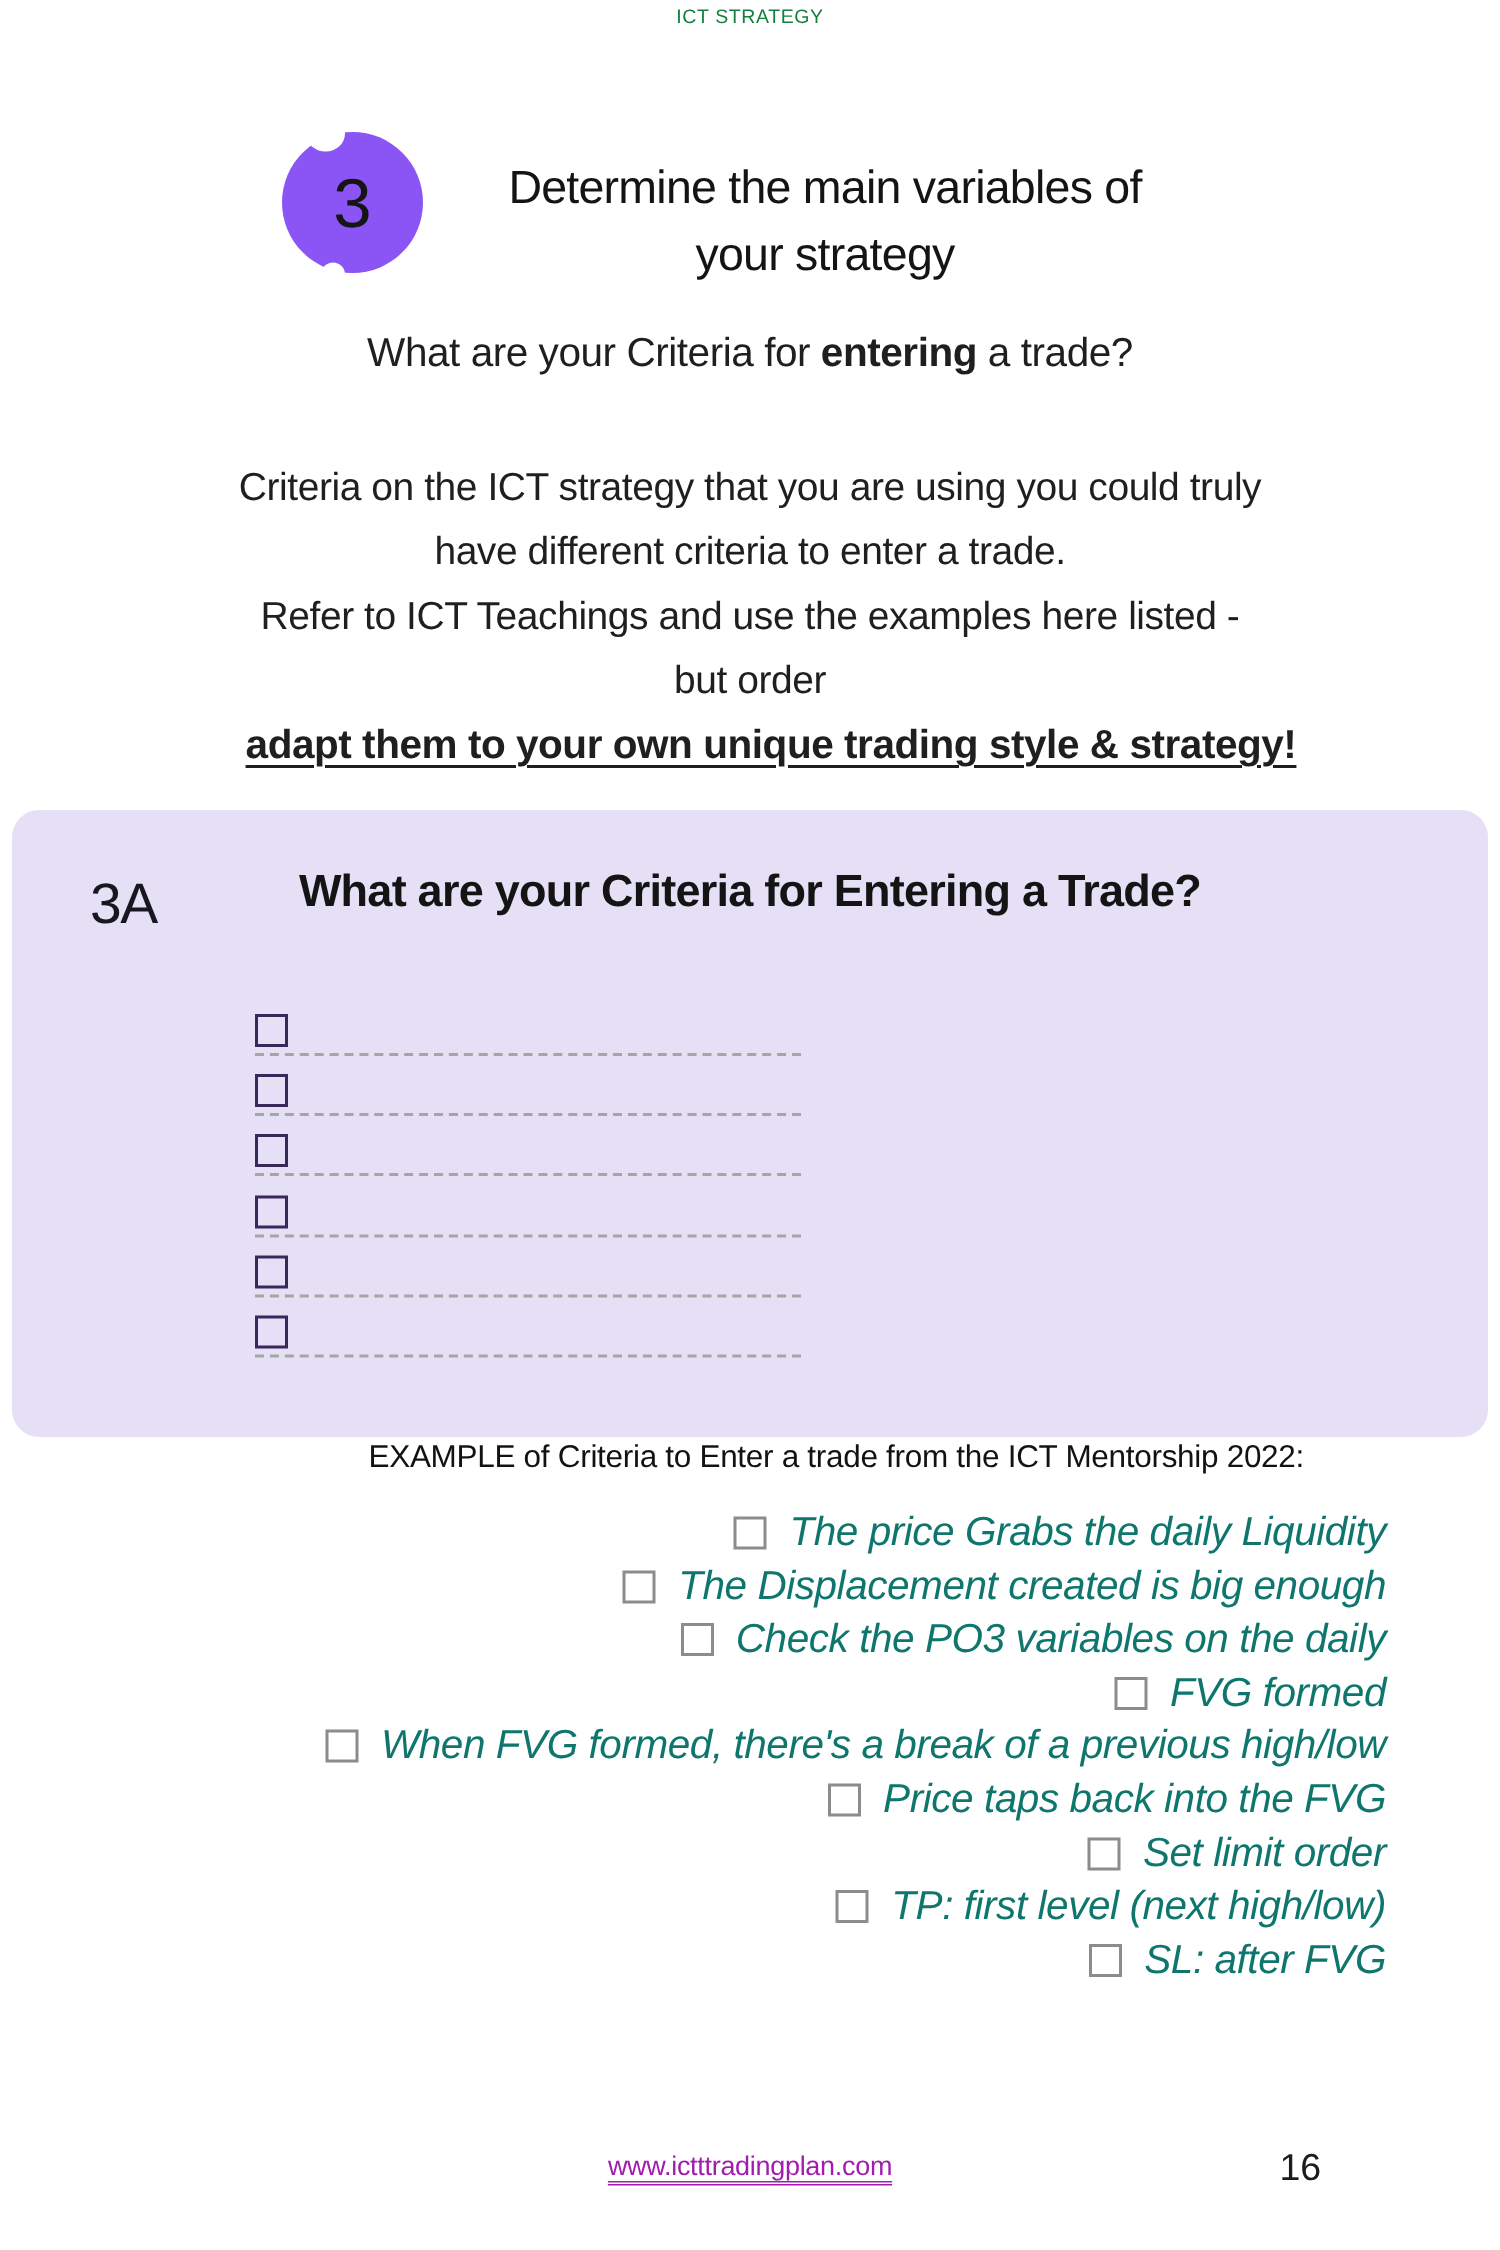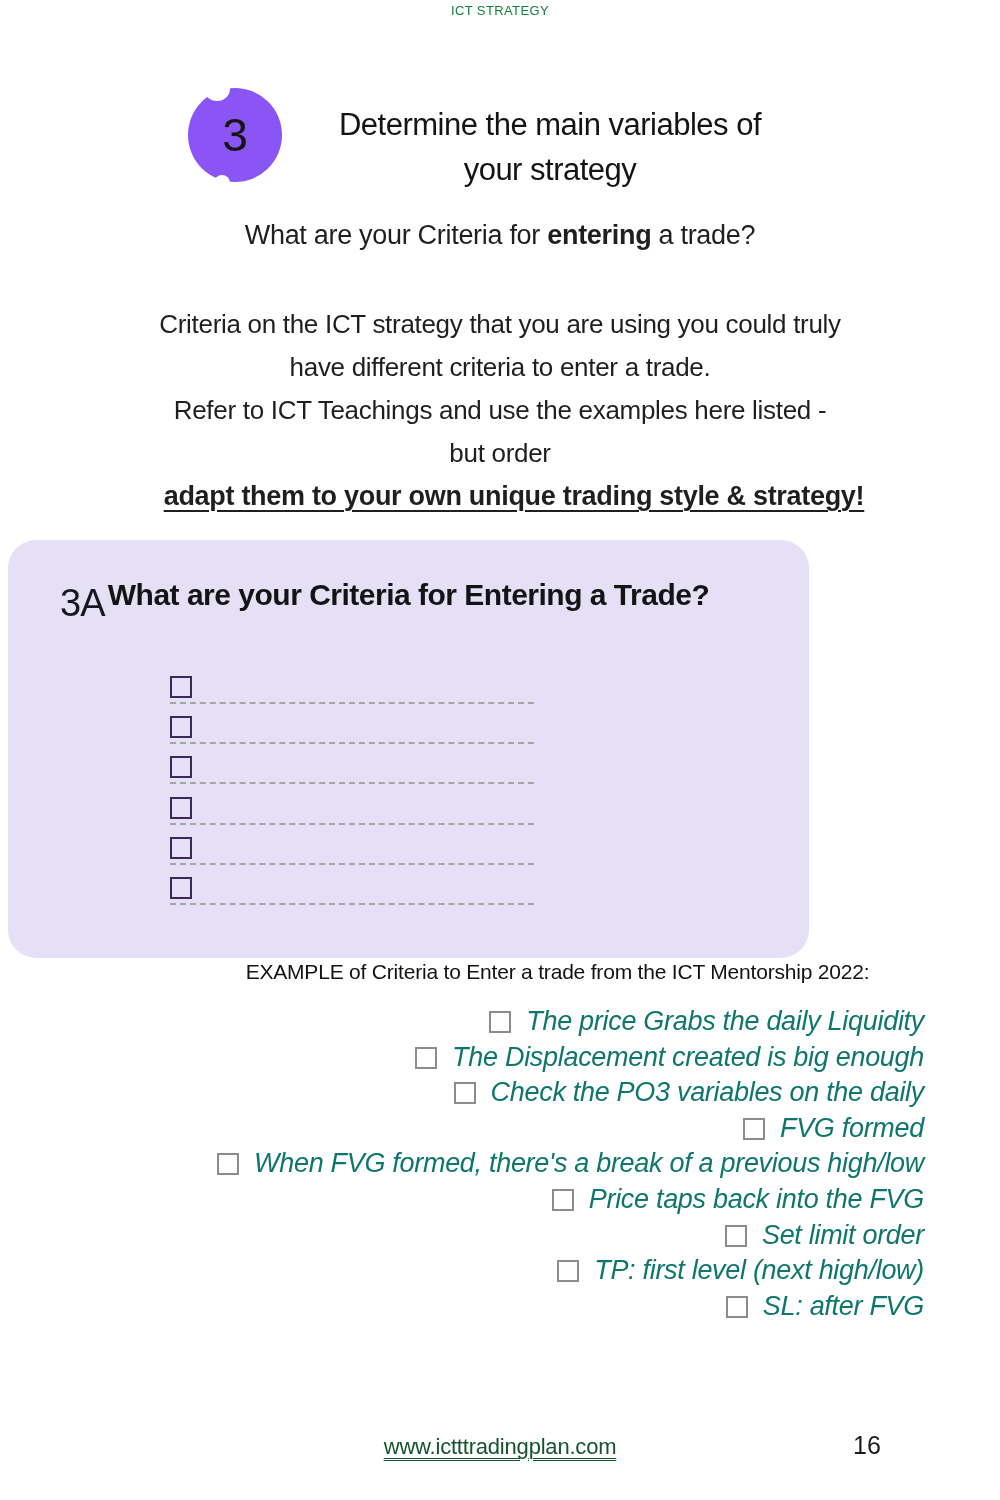--- a/index.html
+++ b/index.html
@@ -64,22 +64,22 @@
   }
   .intro-emphasis {
     font-size: 27px; font-weight: 700;
     text-decoration: underline; text-decoration-thickness: 2px;
     text-underline-offset: 5px; letter-spacing: -0.3px; padding-left: 28px;
   }
 
   
   .panel {
     position: absolute; left: 8px; top: 540px;
-    width: 801px; height: 418px;
-    background: #e6e0f6; border-radius: 28px;
+    width: 984px; height: 418px;
+    background: #e6e0f6; border-radius: 18px;
   }
   .panel-label {
     position: absolute; left: 52px; top: 42px;
     font-size: 38px; font-weight: 400; letter-spacing: -1px; color: #17171f;
   }
   .panel-title {
     position: absolute; left: 0; top: 38px; width: 100%;
     text-align: center; font-size: 30px; font-weight: 700;
     letter-spacing: -0.5px; color: #141414;
   }
@@ -112,21 +112,21 @@
   .example-item .cb {
     width: 18px; height: 18px; border: 2px solid #8c8c8c;
     margin: 5px 15px 0 0; flex-shrink: 0; display: block;
   }
 
   
   .footer-url-wrap {
     position: absolute; left: 0; top: 1434px; width: 100%; text-align: center;
   }
   .footer-url {
-    font-size: 22px; color: #14532d; letter-spacing: -0.2px;
+    font-size: 18px; color: #a21caf; letter-spacing: -0.2px;
     text-decoration: underline; text-decoration-style: double;
     text-decoration-thickness: 1px; text-underline-offset: 4px;
     cursor: pointer;
   }
   .page-number {
     position: absolute; left: 853px; top: 1431px;
     font-size: 25px; color: #1c1c1c;
   }
 </style>
 </head>

